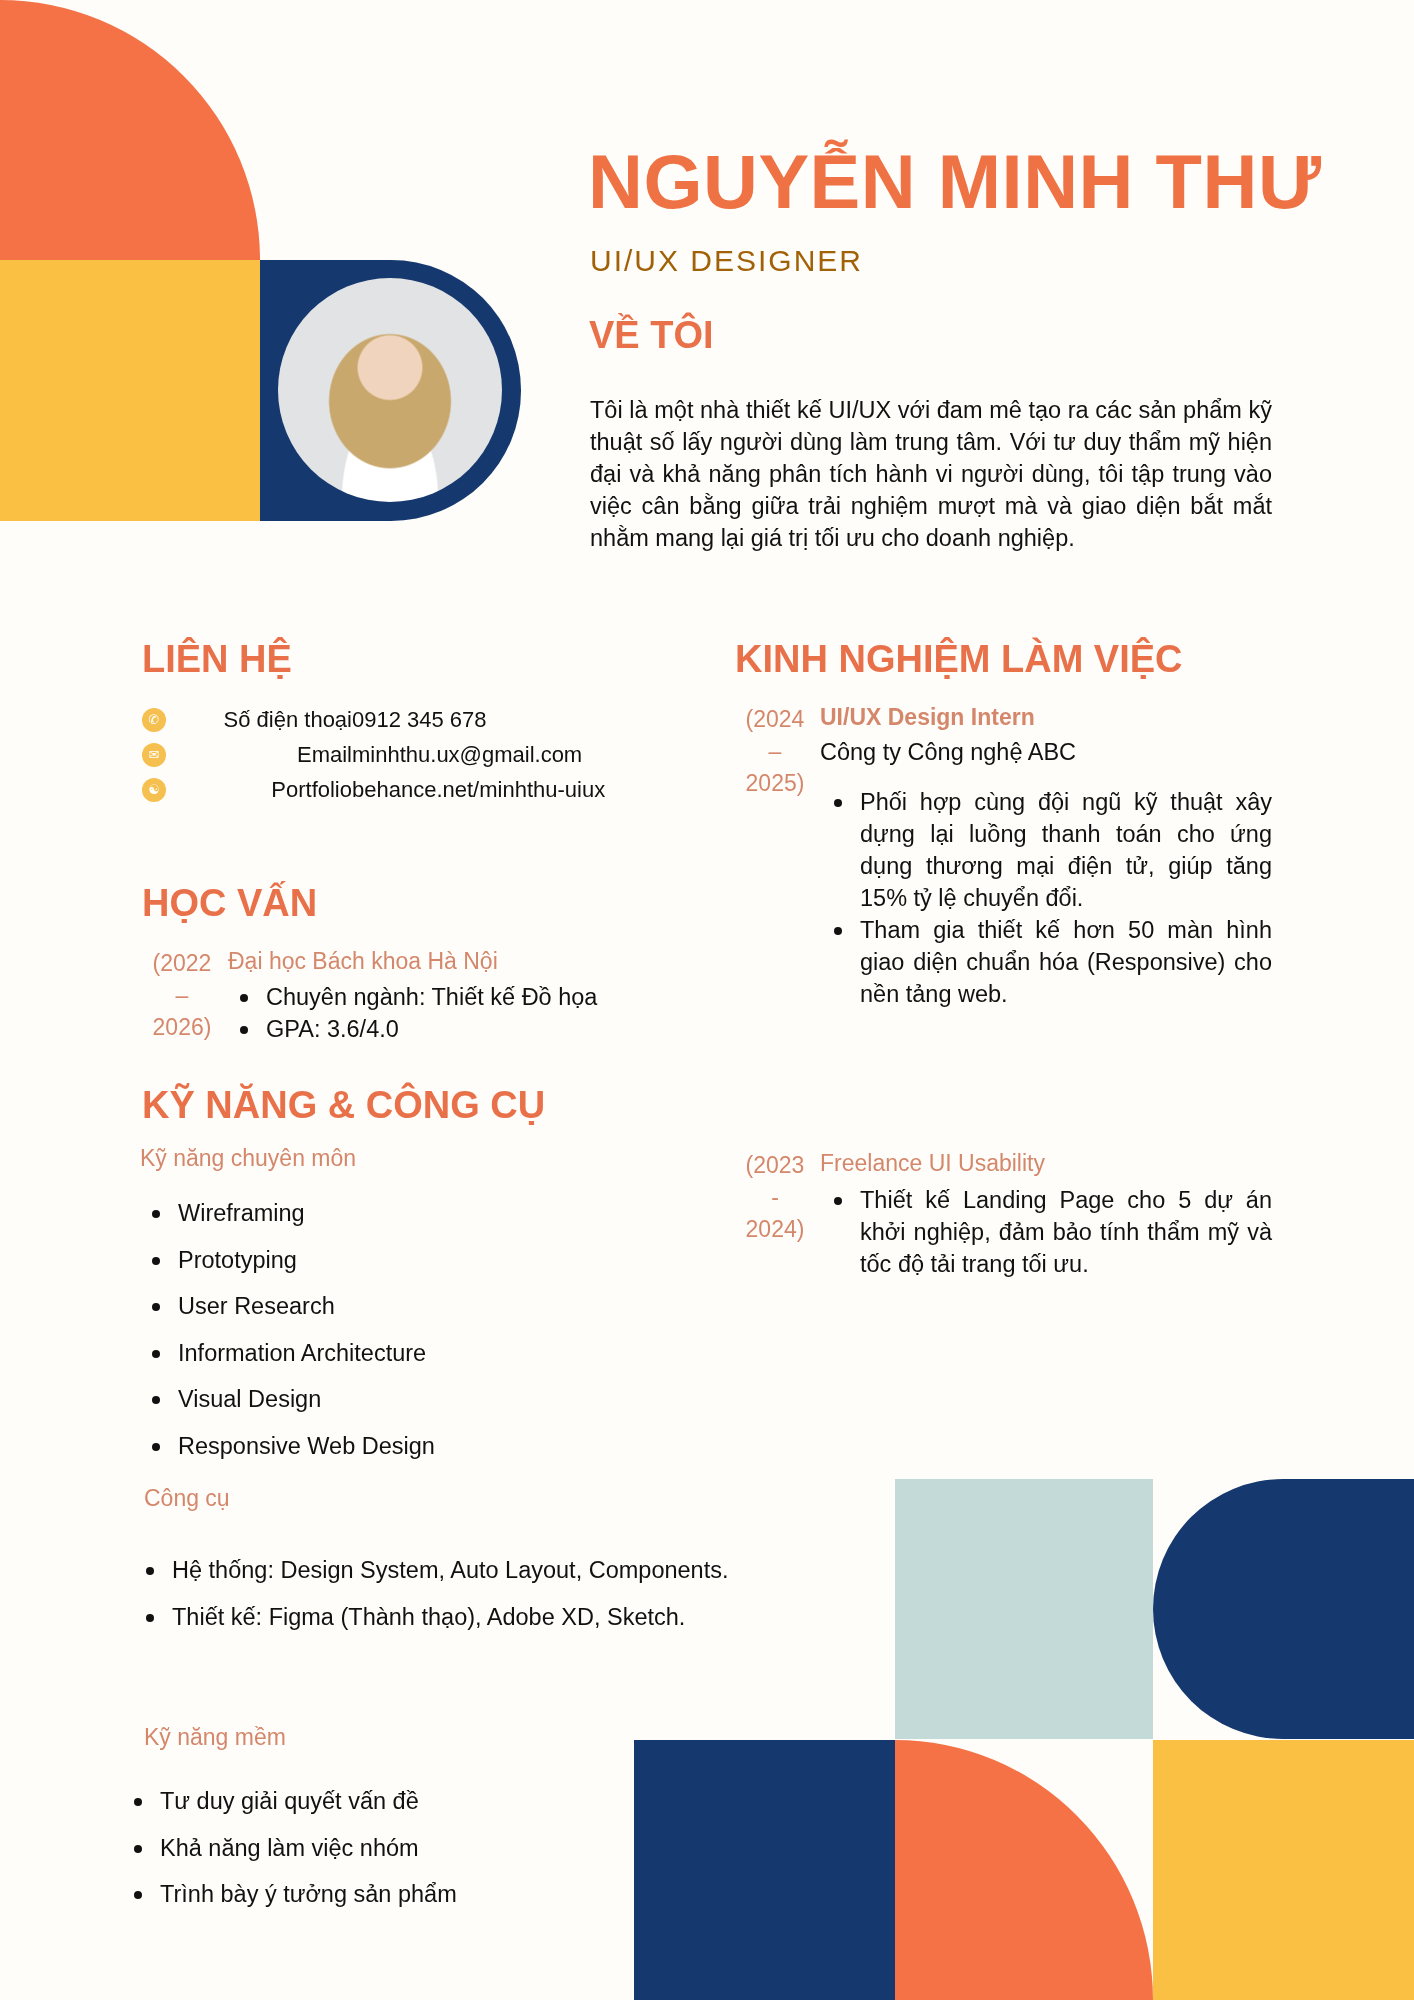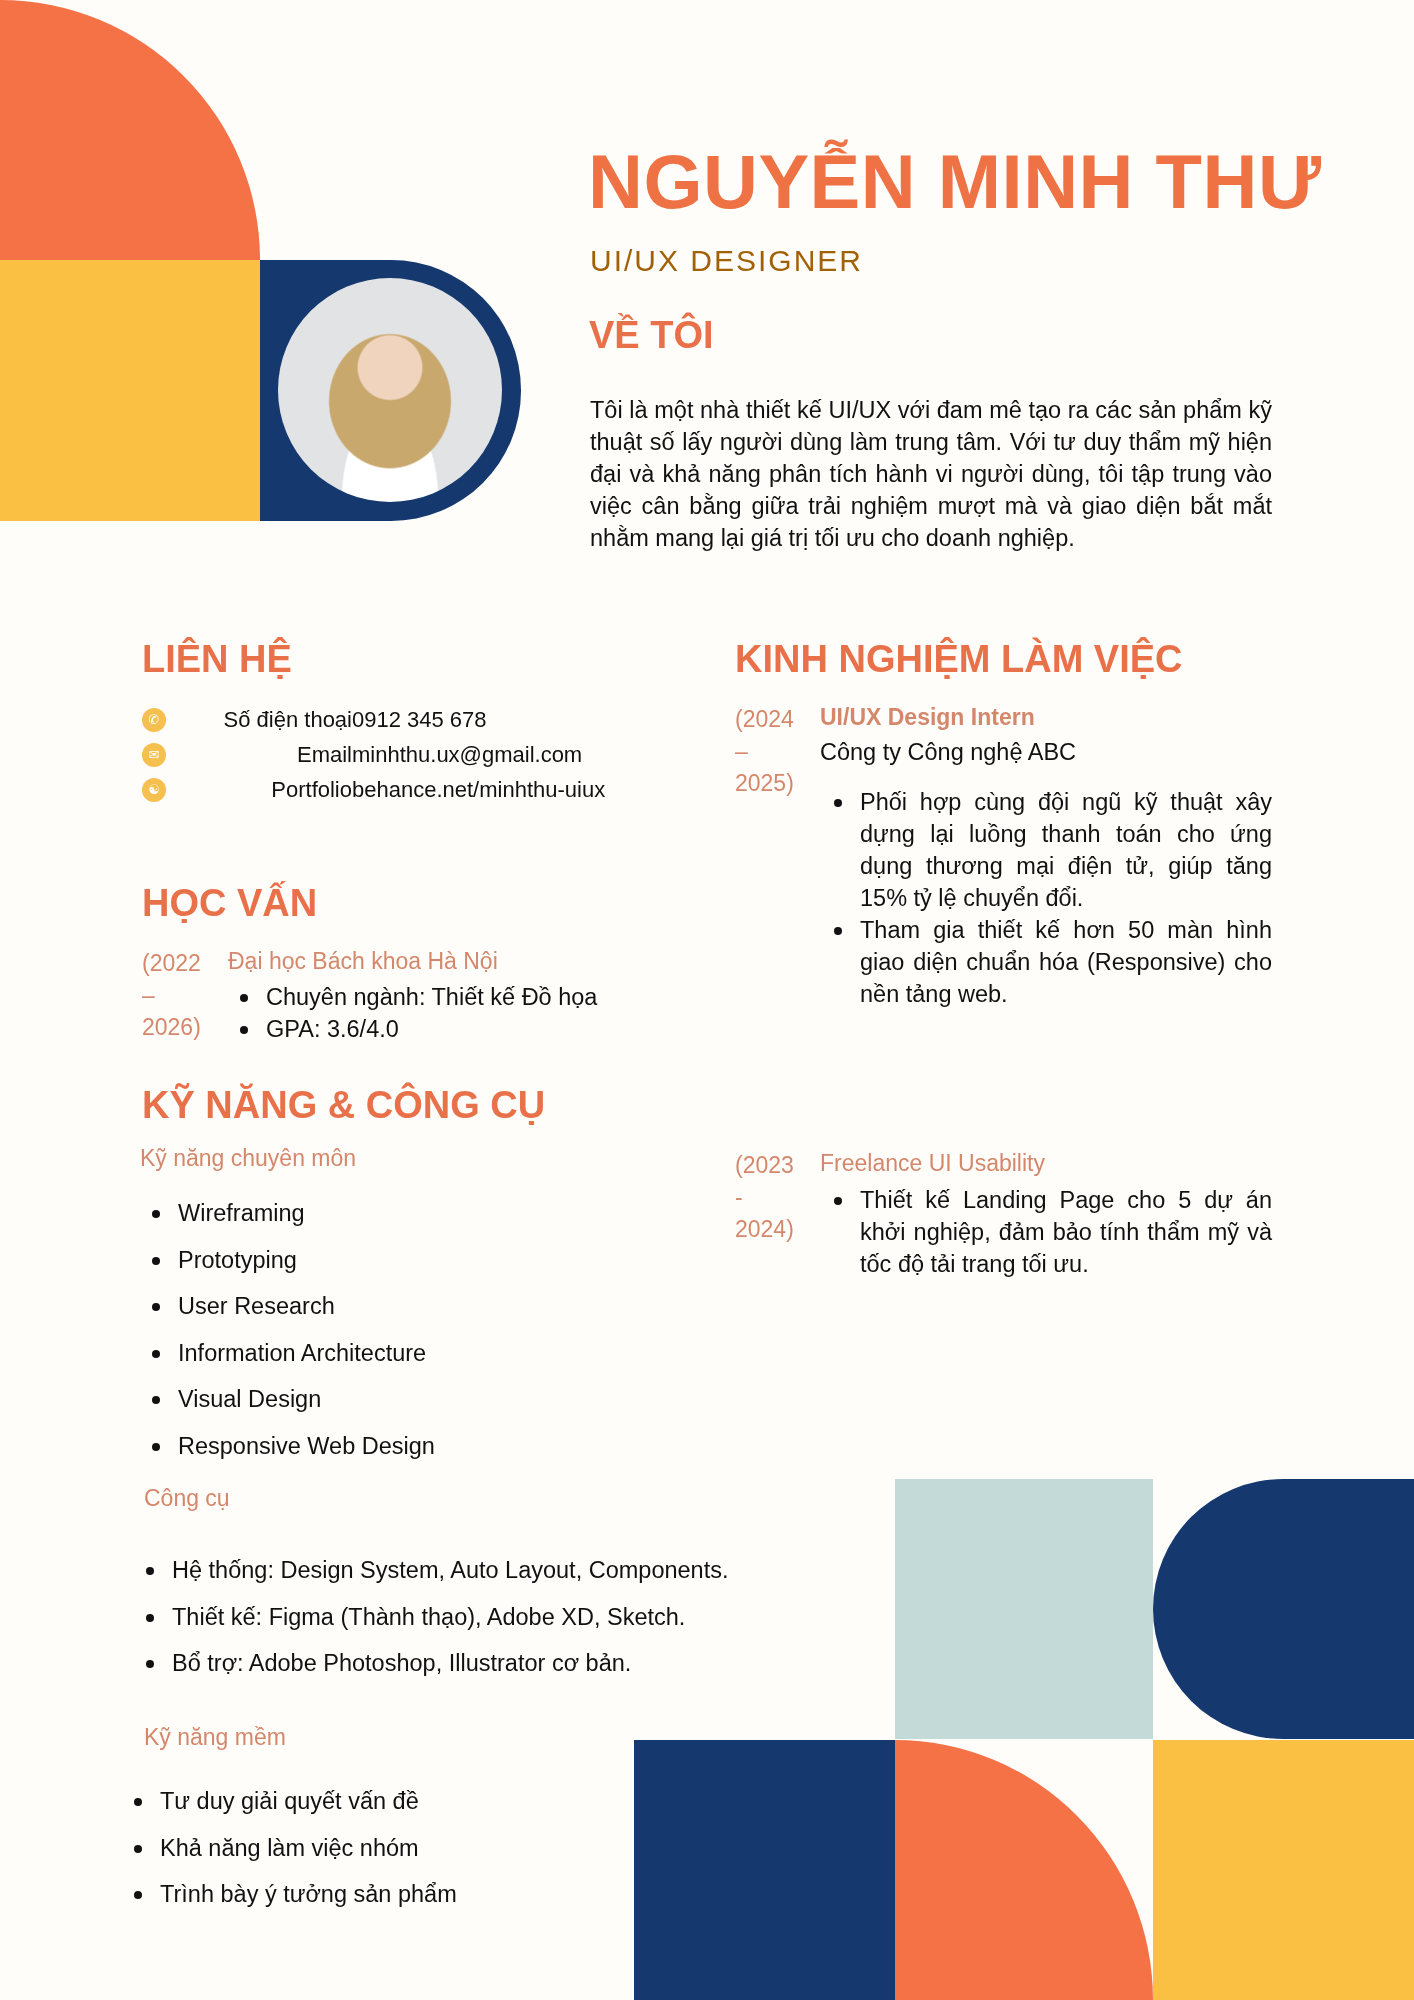--- a/index.html
+++ b/index.html
@@ -33,21 +33,21 @@
   .h2 { position: absolute; font-size: 38px; font-weight: 700; color: #e9714a; white-space: nowrap; }
   .sub { position: absolute; font-size: 23px; color: #d4876a; white-space: nowrap; }
 
   .about { position: absolute; left: 590px; top: 394px; width: 682px; font-size: 23.5px; line-height: 32px; text-align: justify; color: #111; }
 
   .contact { position: absolute; left: 142px; top: 702px; }
   .contact-row { display: flex; align-items: center; height: 35px; font-size: 22px; }
   .c-icon { width: 24px; height: 24px; border-radius: 50%; background: #f5c04f; color: #fff; font-size: 13px; display: flex; align-items: center; justify-content: center; margin-right: 16px; }
   .c-label { width: 170px; text-align: right; }
 
-  .date { position: absolute; font-size: 23px; line-height: 32px; color: #d4876a; width: 80px; }
+  .date { position: absolute; font-size: 23px; line-height: 32px; color: #d4876a; width: 80px; text-align: center; }
   .bul { position: absolute; font-size: 23.5px; line-height: 32px; color: #111; }
   .bul ul { list-style: none; }
   .bul li { position: relative; padding-left: 30px; text-align: justify; }
   .bul li::before { content: ""; position: absolute; left: 4px; top: 13px; width: 8px; height: 8px; border-radius: 50%; background: #111; }
   .sk li { margin-bottom: 14.5px; }
   .tool li { margin-bottom: 14.5px; }
   .soft li { margin-bottom: 14.5px; }
   .plain { position: absolute; font-size: 23.5px; color: #111; white-space: nowrap; }
 </style>
 </head>
@@ -114,21 +114,20 @@
     <li>Visual Design</li>
     <li>Responsive Web Design</li>
   </ul>
 </div>
 
 <div class="sub" style="left:144px; top:1485px;">Công cụ</div>
 <div class="bul tool" style="left:142px; top:1554px;">
   <ul>
     <li>Hệ thống: Design System, Auto Layout, Components.</li>
     <li>Thiết kế: Figma (Thành thạo), Adobe XD, Sketch.</li>
-    <li>Bổ trợ: Adobe Photoshop, Illustrator cơ bản.</li>
   </ul>
 </div>
 
 <div class="sub" style="left:144px; top:1724px;">Kỹ năng mềm</div>
 <div class="bul soft" style="left:130px; top:1785px;">
   <ul>
     <li>Tư duy giải quyết vấn đề</li>
     <li>Khả năng làm việc nhóm</li>
     <li>Trình bày ý tưởng sản phẩm</li>
   </ul>

